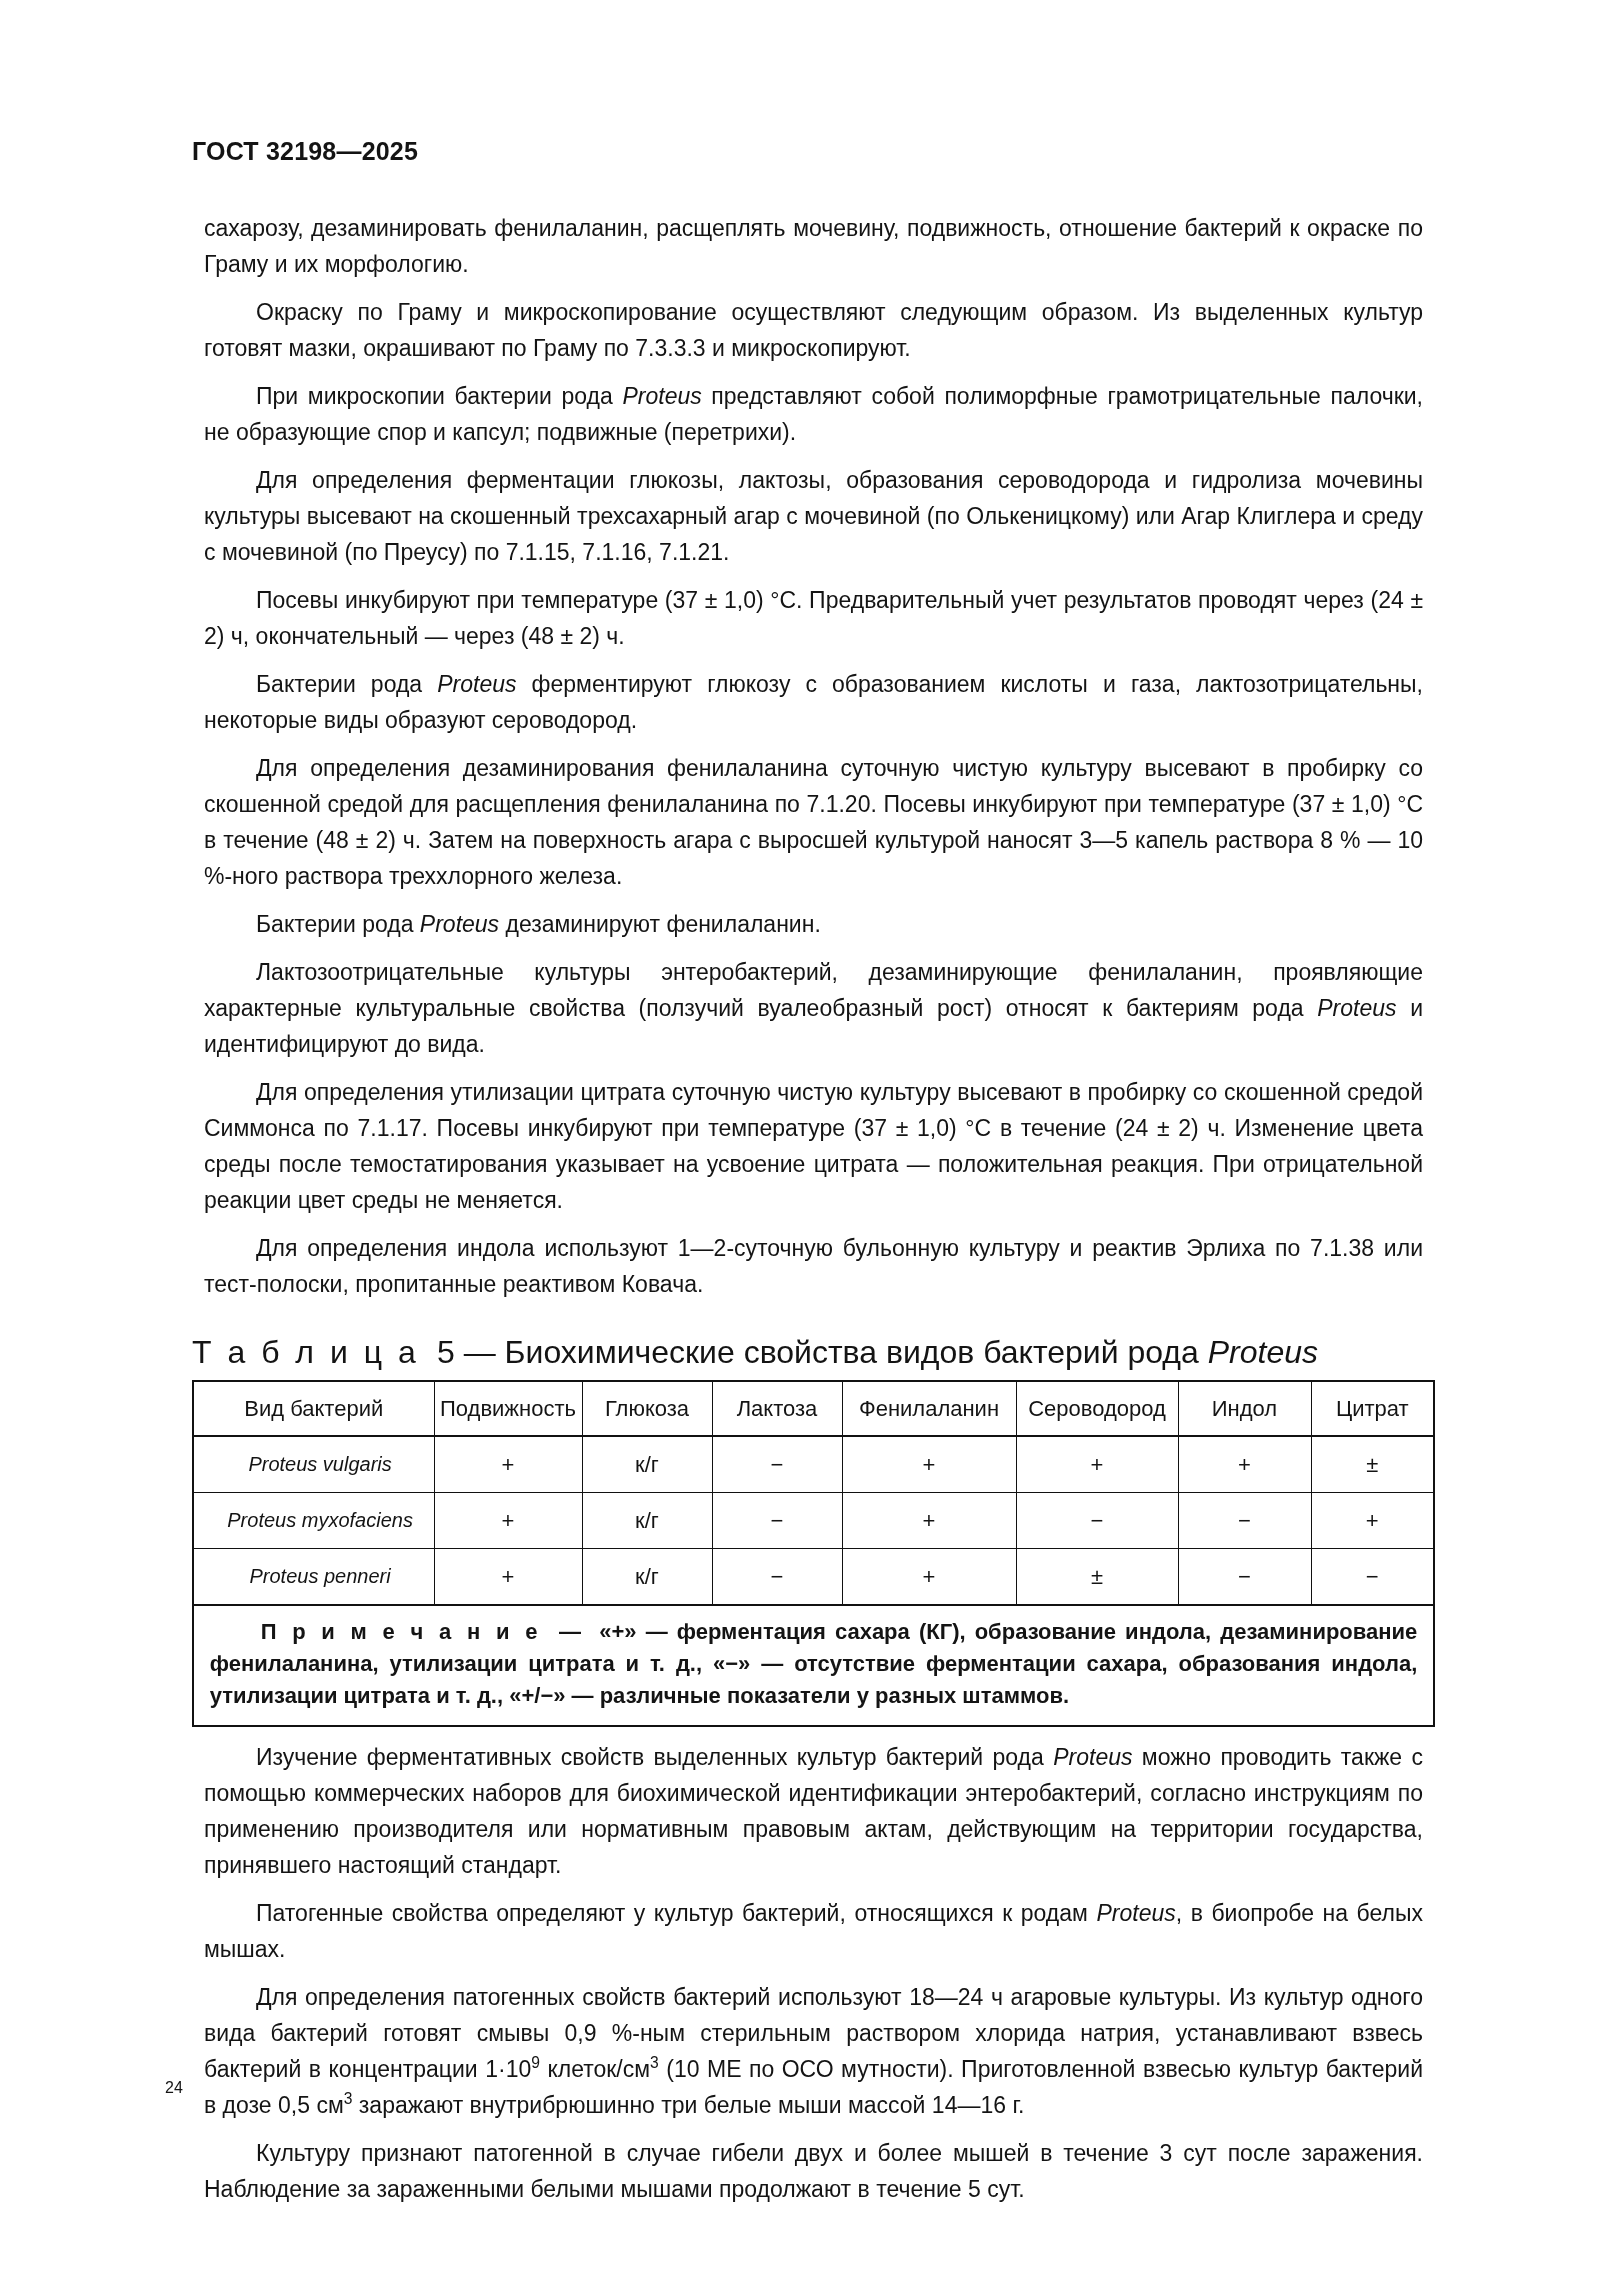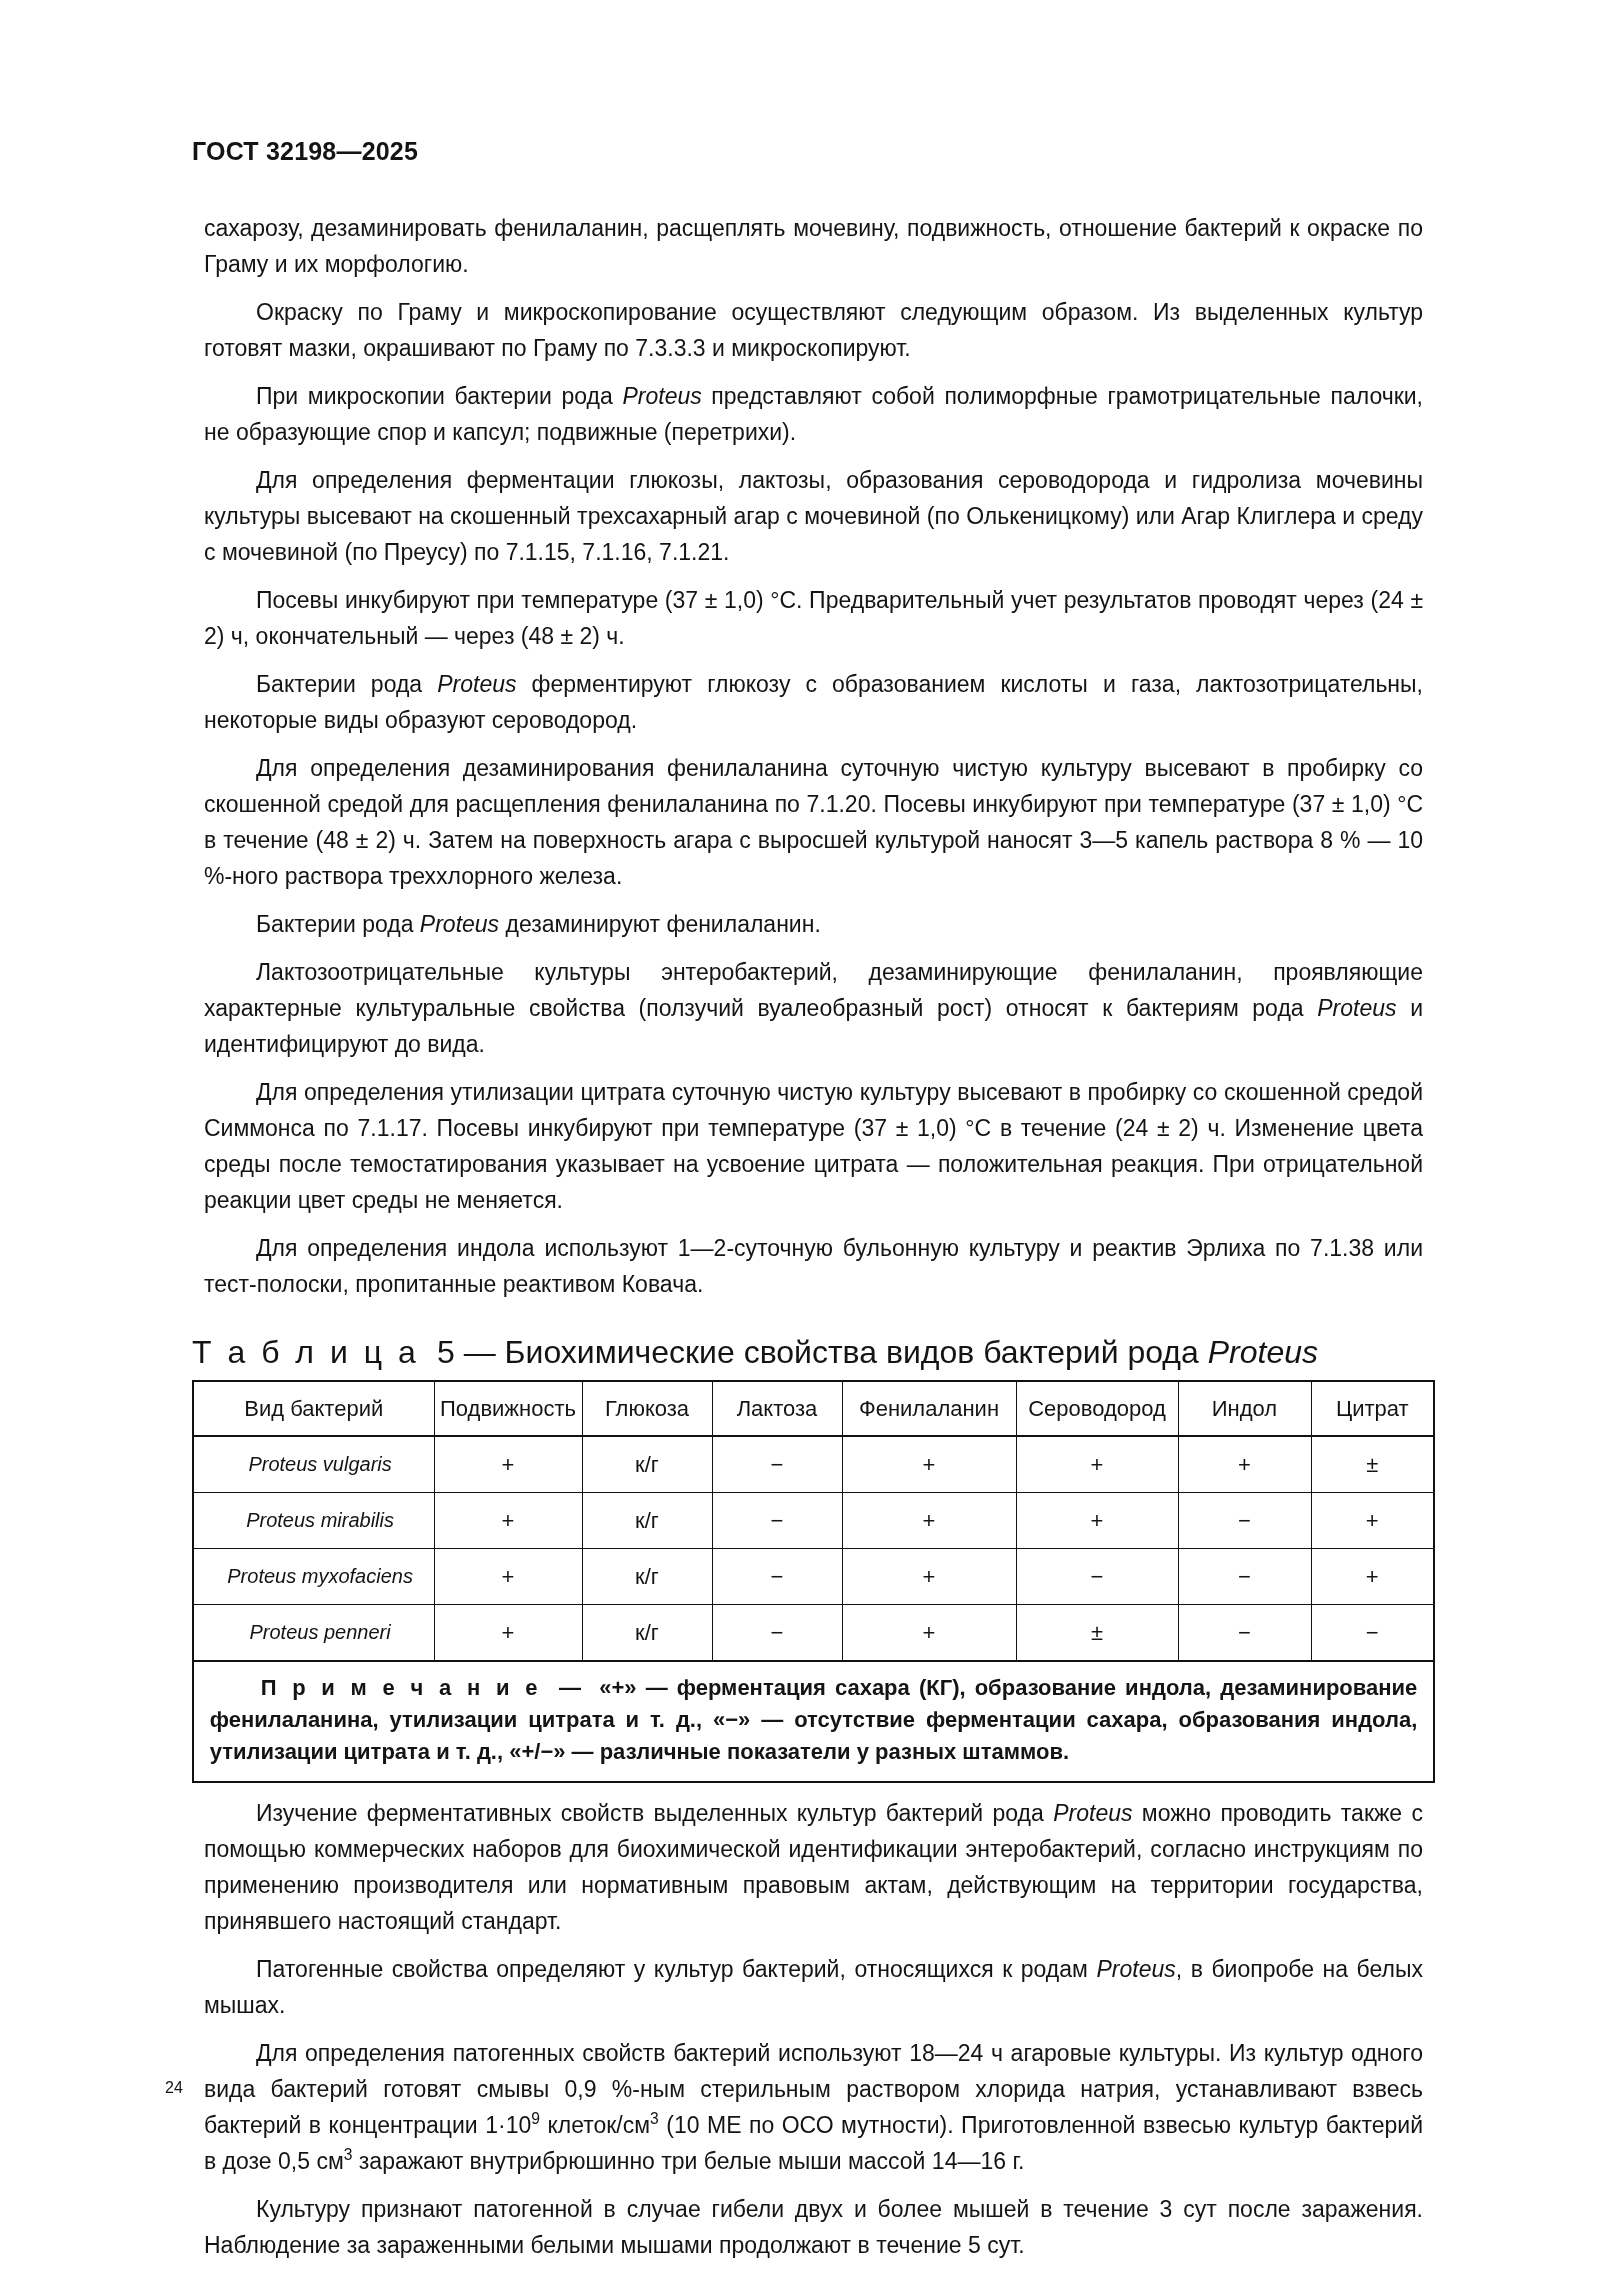--- a/index.html
+++ b/index.html
@@ -188,30 +188,20 @@
           <td class="species">Proteus vulgaris</td>
           <td>+</td>
           <td>к/г</td>
           <td>−</td>
           <td>+</td>
           <td>+</td>
           <td>+</td>
           <td>±</td>
         </tr>
         <tr>
-          <td class="species">Proteus mirabilis</td>
-          <td>+</td>
-          <td>к/г</td>
-          <td>−</td>
-          <td>+</td>
-          <td>+</td>
-          <td>−</td>
-          <td>+</td>
-        </tr>
-        <tr>
           <td class="species">Proteus myxofaciens</td>
           <td>+</td>
           <td>к/г</td>
           <td>−</td>
           <td>+</td>
           <td>−</td>
           <td>−</td>
           <td>+</td>
         </tr>
         <tr>

